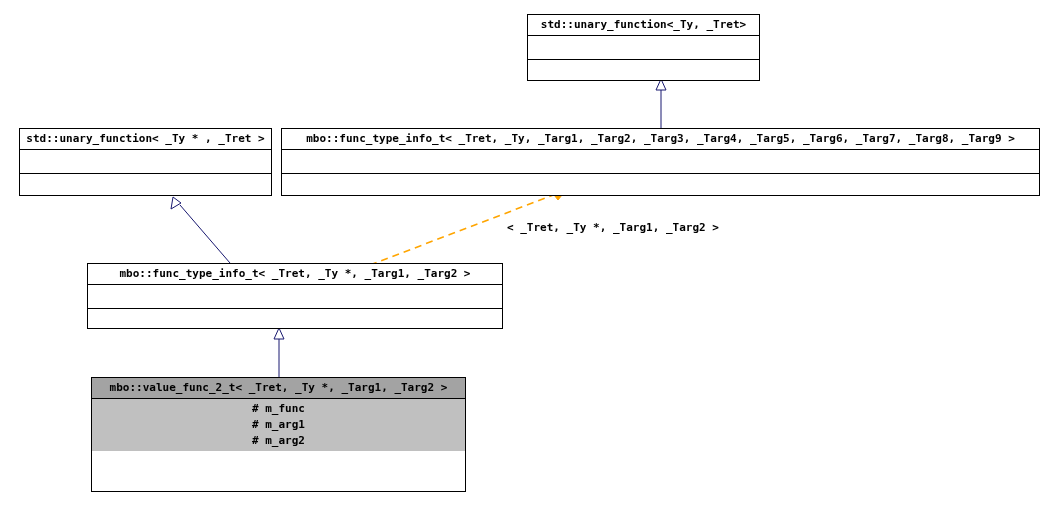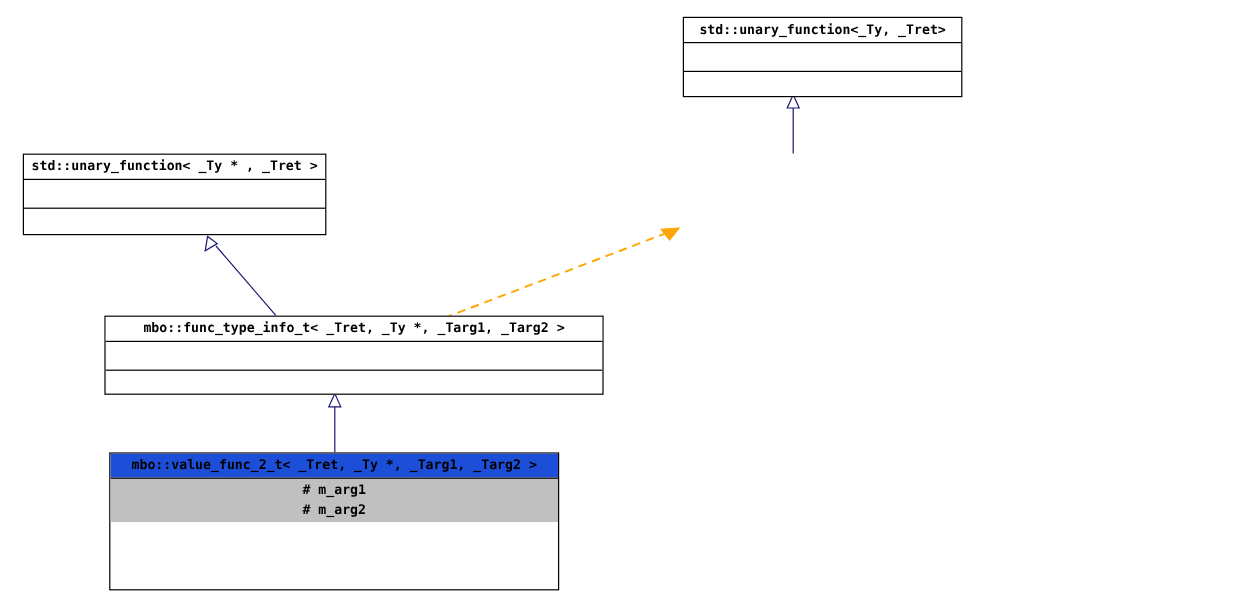--- a/index.html
+++ b/index.html
@@ -104,41 +104,48 @@
       <line x1="279" y1="377" x2="279" y2="336" stroke="#191970" stroke-width="1"></line>
       <polygon points="279,328 274,339 284,339" fill="#ffffff" stroke="#191970" stroke-width="1"></polygon>
     </g>
 
     <g>
       <line x1="370" y1="265" x2="556" y2="194" stroke="#ffa500" stroke-width="1.6" stroke-dasharray="7,5"></line>
       <polygon points="566,190 551,191 558,200" fill="#ffa500" stroke="#ffa500" stroke-width="1"></polygon>
     </g>
   </svg>
 
-  <div class="uml-class" style="left:569px; top:14px; width:233px; height:67px;">
+  <div class="uml-class" style="left:527px; top:14px; width:233px; height:67px;">
     <div class="uml-title">std::unary_function&lt;_Ty, _Tret&gt;</div>
     <div class="uml-compartment empty-attrs"></div>
     <div class="uml-compartment empty-ops"></div>
   </div>
 
   <div class="uml-class" style="left:19px; top:128px; width:253px; height:68px;">
     <div class="uml-title">std::unary_function&lt; _Ty * , _Tret &gt;</div>
     <div class="uml-compartment empty-attrs"></div>
     <div class="uml-compartment empty-ops"></div>
   </div>
 
+  <div class="uml-class" style="left:281px; top:128px; width:759px; height:68px;">
+    <div class="uml-title">mbo::func_type_info_t&lt; _Tret, _Ty, _Targ1, _Targ2, _Targ3, _Targ4, _Targ5, _Targ6, _Targ7, _Targ8, _Targ9 &gt;</div>
+    <div class="uml-compartment empty-attrs"></div>
+    <div class="uml-compartment empty-ops"></div>
+  </div>
 
   <div class="uml-class" style="left:87px; top:263px; width:416px; height:66px;">
     <div class="uml-title">mbo::func_type_info_t&lt; _Tret, _Ty *, _Targ1, _Targ2 &gt;</div>
     <div class="uml-compartment empty-attrs"></div>
     <div class="uml-compartment empty-ops"></div>
   </div>
 
   <div class="uml-class filled" style="left:91px; top:377px; width:375px; height:115px;">
-    <div class="uml-title" style="background:#1d4ed8;">mbo::value_func_2_t&lt; _Tret, _Ty *, _Targ1, _Targ2 &gt;</div>
+    <div class="uml-title" style="background:#a3a3a3;">mbo::value_func_2_t&lt; _Tret, _Ty *, _Targ1, _Targ2 &gt;</div>
     <div class="uml-compartment">
+      <div class="member-line"># m_func</div>
       <div class="member-line"># m_arg1</div>
       <div class="member-line"># m_arg2</div>
     </div>
   </div>
 
+  <div class="edge-label" style="left:507px; top:221px;">&lt; _Tret, _Ty *, _Targ1, _Targ2 &gt;</div>
 
 </div>
 
 </body></html>

